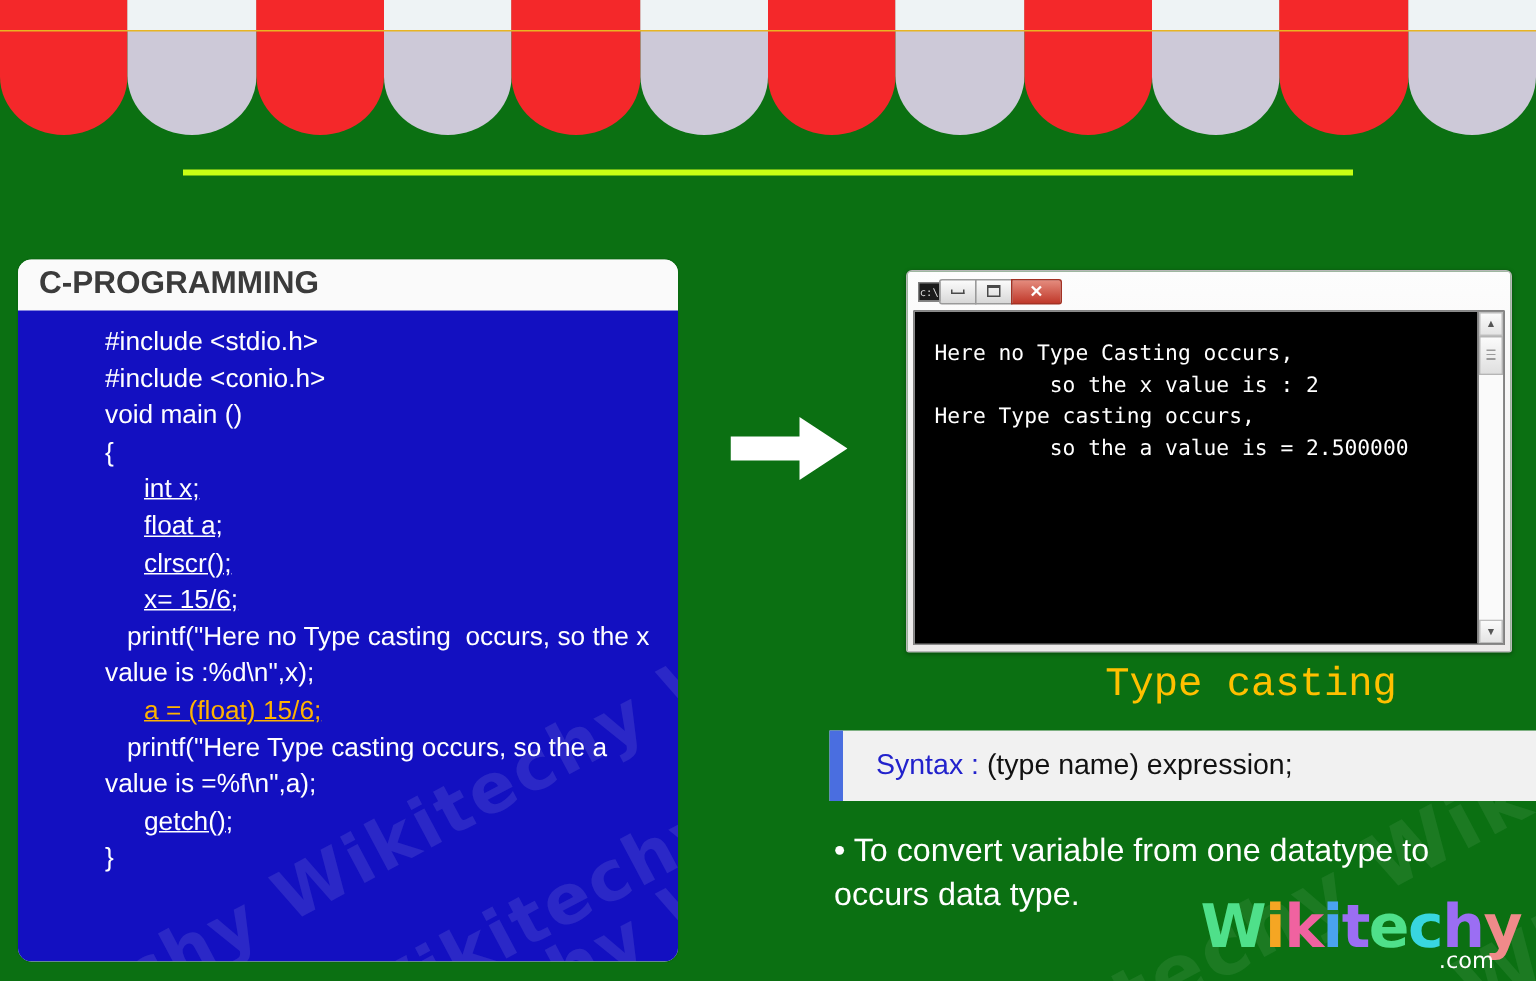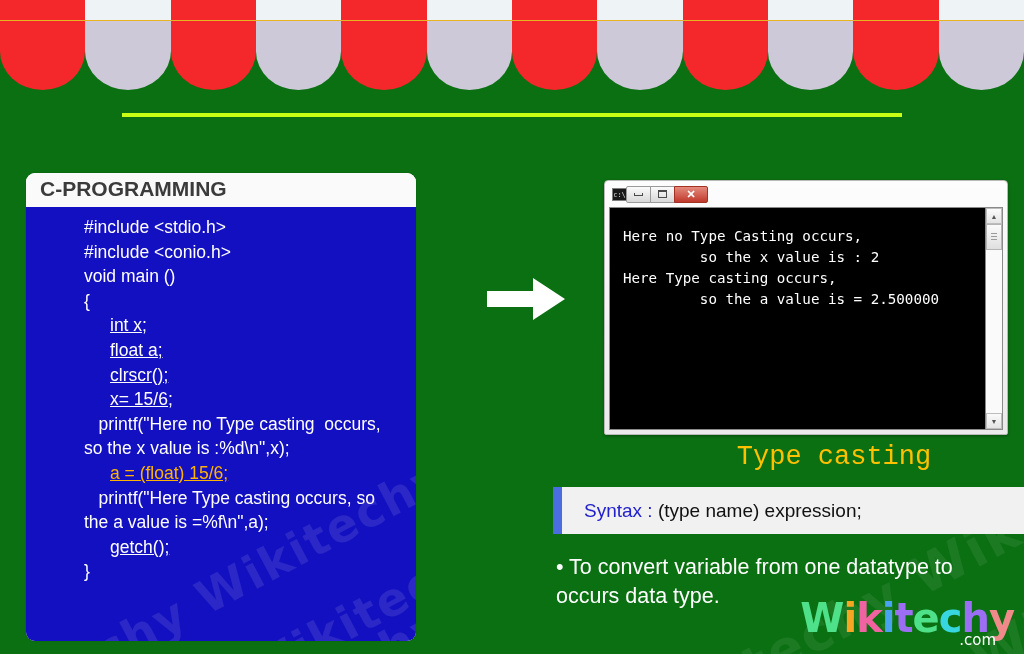--- a/index.html
+++ b/index.html
@@ -74,22 +74,22 @@
   }
   .title-underline {
     margin:5px auto 0;
     width:780px; height:4px;
     background:#c8ff14;
   }
 
   
   .code-panel {
     position:absolute;
-    left:26px; top:173px;
-    width:390px; height:468px;
+    left:12px; top:173px;
+    width:440px; height:468px;
     background:#fafafa;
     border-radius:9px;
     overflow:hidden;
     z-index:5;
     box-shadow:0 0 0 1px rgba(0,0,0,0.05);
   }
   .code-header {
     height:34px;
     padding:4px 0 0 14px;
     font-weight:bold;

